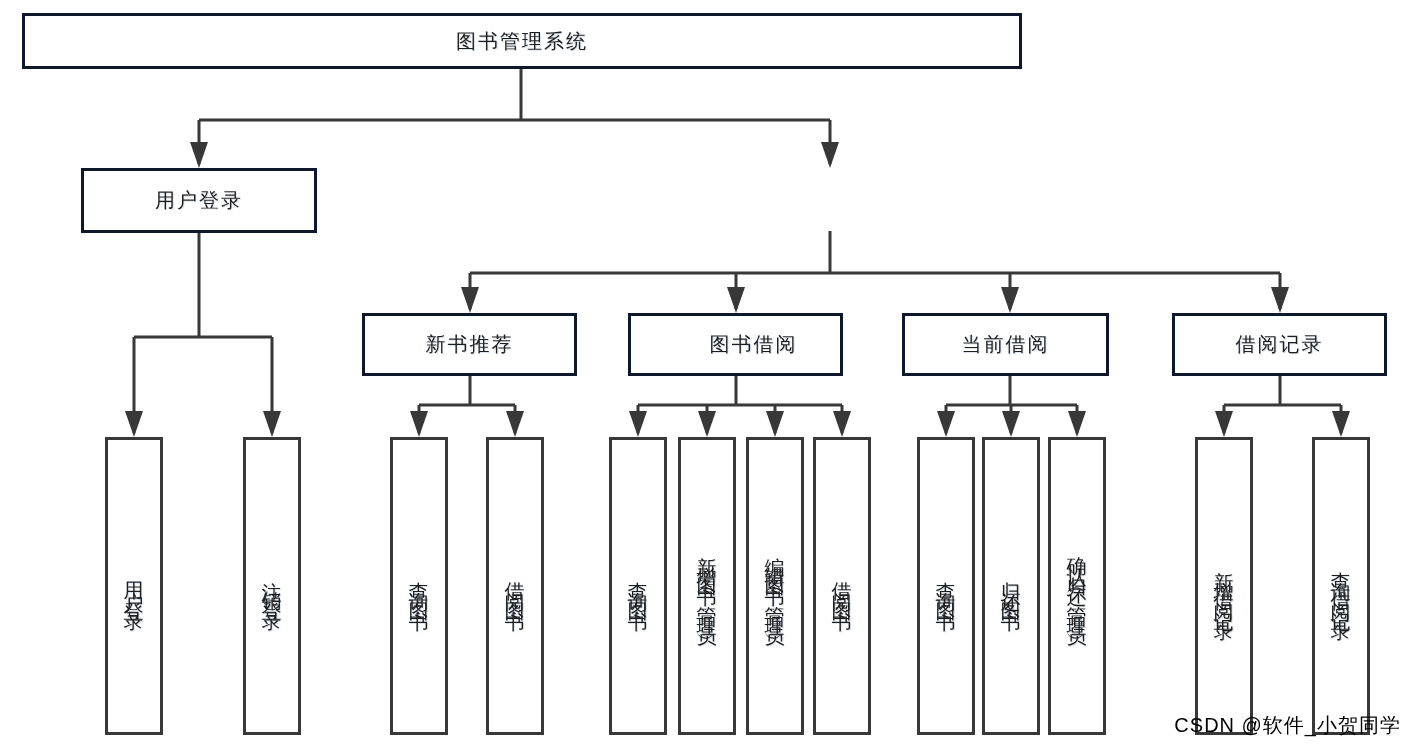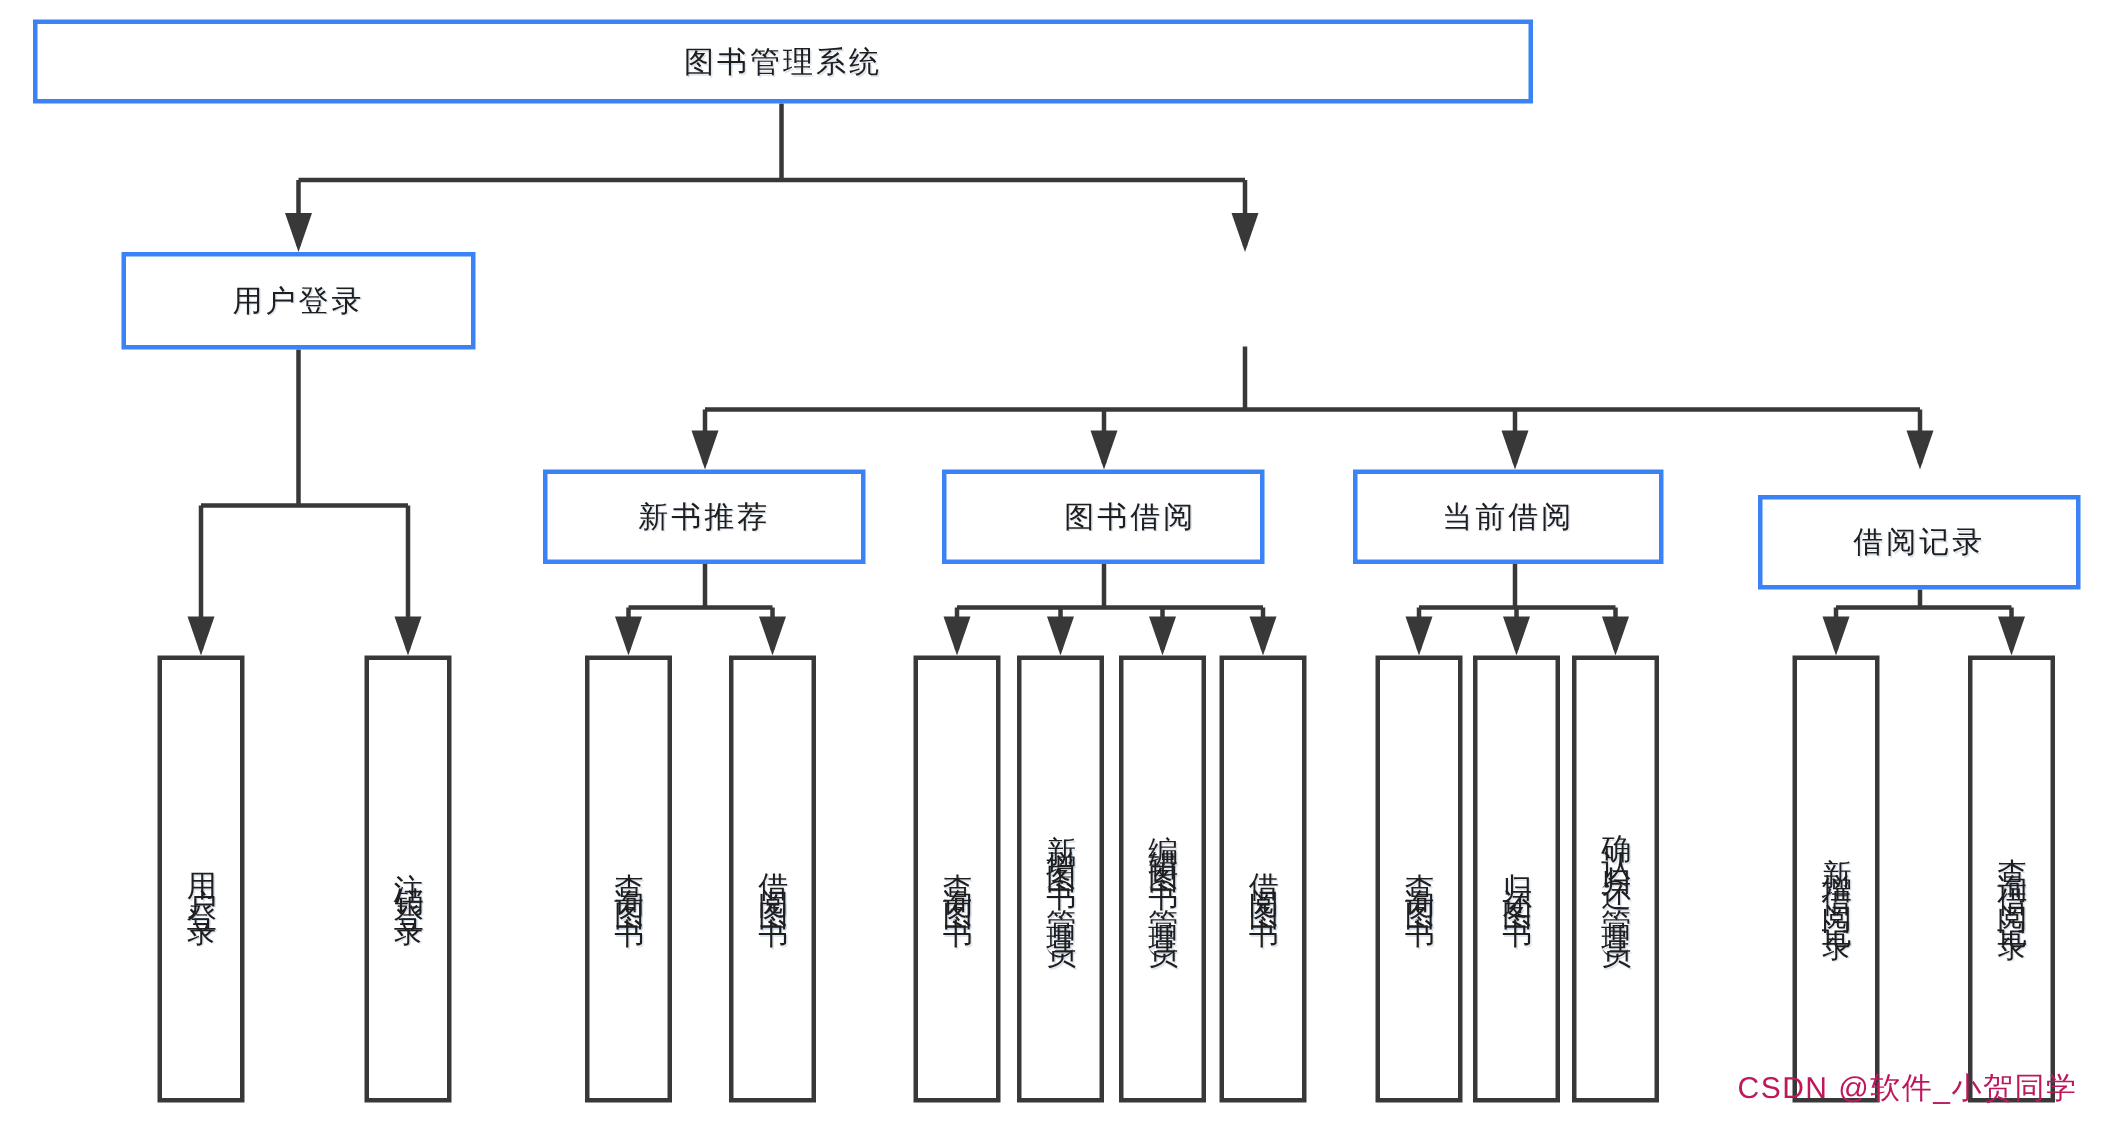--- a/index.html
+++ b/index.html
@@ -19,21 +19,21 @@
     position: absolute;
     left: 0;
     top: 0;
     width: 1405px;
     height: 747px;
     pointer-events: none;
   }
   .node {
     position: absolute;
     box-sizing: border-box;
-    border: 3px solid #3b82f6;
+    border: 3px solid #0f172a;
     background: #ffffff;
     display: flex;
     align-items: center;
     justify-content: center;
     color: #1e1e1e;
     font-size: 20px;
     letter-spacing: 2px;
     text-shadow: 1px 1px 0 rgba(120,150,200,0.25);
   }
   .hnode {
@@ -58,23 +58,23 @@
     color: #1e1e1e;
     font-size: 20px;
     letter-spacing: 10px;
     line-height: 1;
     text-shadow: 1px 1px 0 rgba(120,150,200,0.25);
     white-space: nowrap;
   }
   .watermark {
     position: absolute;
     top: 712px;
-    right: 20px;
+    right: 4px;
     font-size: 20px;
-    color: #be185d;
+    color: #000000;
     letter-spacing: 1px;
     z-index: 3;
     white-space: nowrap;
   }
 </style>
 </head>
 <body>
 
 <div id="canvas">
 
@@ -131,21 +131,21 @@
 
   <div class="node hnode" style="left:362px; top:313px; width:215px; height:63px;">
     <span>新书推荐</span>
   </div>
   <div class="node hnode" style="left:628px; top:313px; width:215px; height:63px;padding-left:36px;">
     <span>图书借阅</span>
   </div>
   <div class="node hnode" style="left:902px; top:313px; width:207px; height:63px;">
     <span>当前借阅</span>
   </div>
-  <div class="node hnode" style="left:1172px; top:313px; width:215px; height:63px;margin-top:17px;">
+  <div class="node hnode" style="left:1172px; top:313px; width:215px; height:63px;">
     <span>借阅记录</span>
   </div>
 
   <div class="vnode" style="left:105px;">
     <span class="vtext">用户登录</span>
   </div>
   <div class="vnode" style="left:243px;">
     <span class="vtext">注销登录</span>
   </div>
   <div class="vnode" style="left:390px;">

